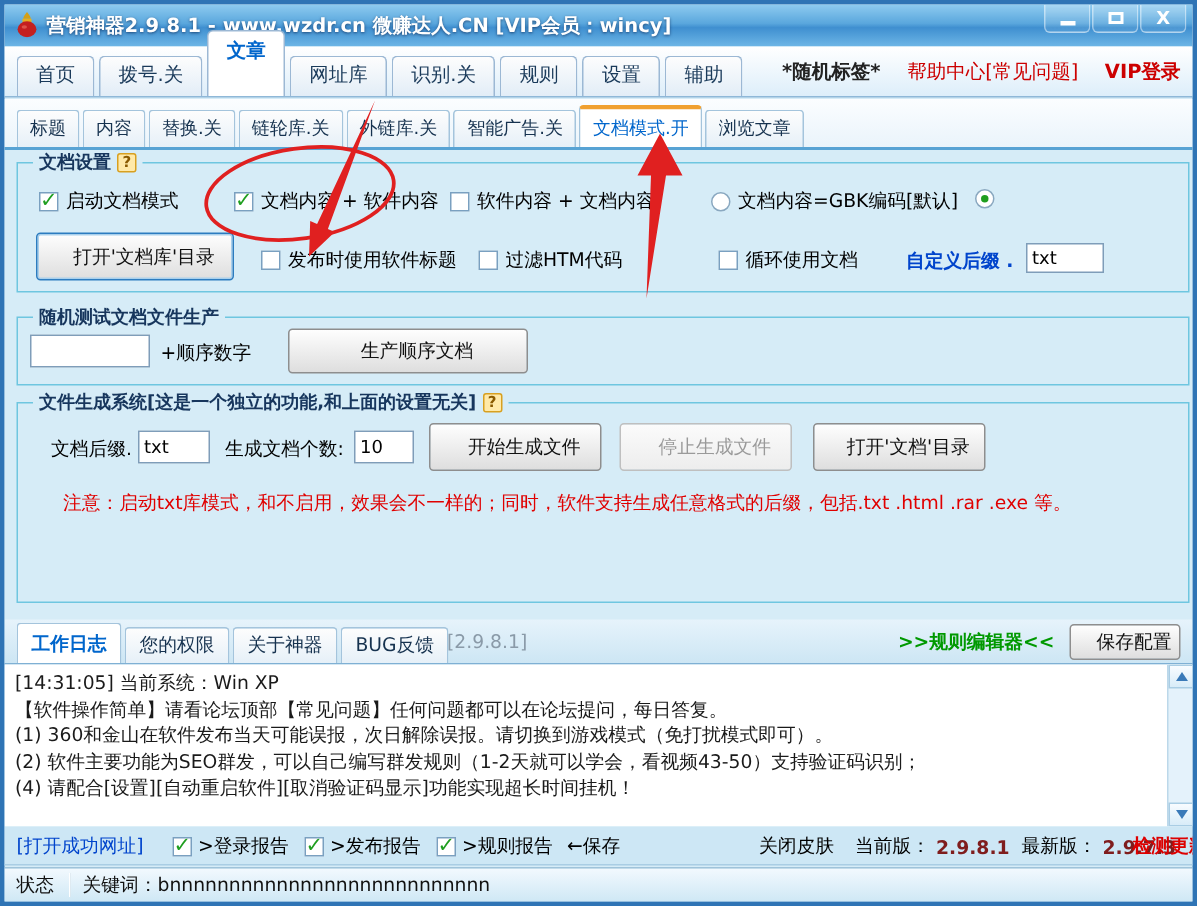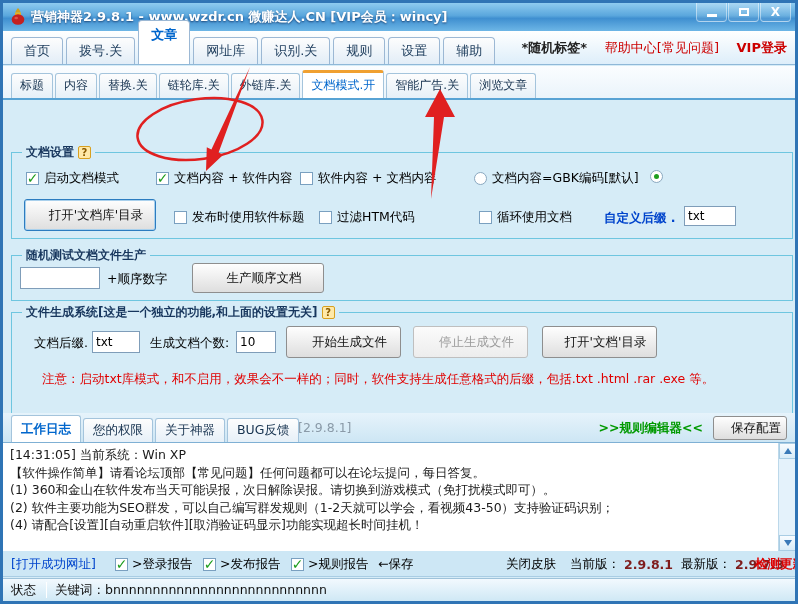--- a/index.html
+++ b/index.html
@@ -54,21 +54,21 @@
   }
   .subtab {
     height:25px; line-height:23px; padding:0 8px; margin-right:2px;
     border:1px solid #a4c4dc; border-bottom:none; border-radius:3px 3px 0 0;
     background:linear-gradient(180deg,#fdfdfd,#e6f0f8);
     font-size:12px; color:#16324f; white-space:nowrap; cursor:default;
   }
   .subtab.selected { background:#fff; color:#0066cc; border-top:3px solid #f0a030; height:28px; line-height:24px; }
   
   .content { position:absolute; top:97px; left:0; right:0; height:313px; background:#d6ecf7; }
-  .groupbox { position:absolute; border:1px solid #6ec6e0;margin-top:44px; }
+  .groupbox { position:absolute; border:1px solid #6ec6e0; }
   .grouplabel {
     position:absolute; top:-9px; left:10px; background:#d6ecf7; padding:0 4px;
     font-size:12px; font-weight:bold; color:#17365d; white-space:nowrap; display:flex; align-items:center; gap:4px;
   }
   .help-q {
     display:inline-flex; width:13px; height:13px; align-items:center; justify-content:center;
     background:#ffe9a8; border:1px solid #d8a020; border-radius:2px; color:#8a5a00; font-size:10px; font-weight:bold;
   }
   .cbrow { position:absolute; display:flex; align-items:center; gap:5px; font-size:12.5px; color:#000; white-space:nowrap; }
   .cb {
@@ -177,22 +177,22 @@
     <span class="menubar-right help-center">帮助中心[常见问题]</span>
     <span class="menubar-right vip-login">VIP登录</span>
   </div>
 
   <div class="subtabs">
     <div class="subtab">标题</div>
     <div class="subtab">内容</div>
     <div class="subtab">替换.关</div>
     <div class="subtab">链轮库.关</div>
     <div class="subtab">外链库.关</div>
+    <div class="subtab">智能广告.关</div>
     <div class="subtab selected">文档模式.开</div>
-    <div class="subtab">智能广告.关</div>
     <div class="subtab">浏览文章</div>
   </div>
 
   <div class="content">
 
     <div class="groupbox" style="left:8px; top:8px; width:782px; height:87px;">
       <span class="grouplabel">
         <span>文档设置</span>
         <span class="help-q">?</span>
       </span>
@@ -231,21 +231,21 @@
       <span class="bluelabel" style="left:592px; top:57px;">自定义后缀 .</span>
       <input class="txtinput" style="left: 672px; top: 53px; width: 52px; height: 20px;" value="txt">
     </div>
 
     <div class="groupbox" style="left:8px; top:111px; width:782px; height:46px;">
       <span class="grouplabel">
         <span>随机测试文档文件生产</span>
       </span>
       <input class="txtinput" style="left: 8px; top: 11px; width: 80px; height: 22px;" value="">
       <span class="plainlabel" style="left:95px; top:15px;">+顺序数字</span>
-      <div class="btn" style="left:180px; top:7px; width:132px; height:30px;">生产顺序文档</div>
+      <div class="btn" style="left:180px; top:7px; width:160px; height:30px;">生产顺序文档</div>
     </div>
 
     <div class="groupbox" style="left:8px; top:168px; width:782px; height:134px;">
       <span class="grouplabel">
         <span>文件生成系统[这是一个独立的功能,和上面的设置无关]</span>
         <span class="help-q">?</span>
       </span>
       <span class="plainlabel" style="left:22px; top:22px;">文档后缀.</span>
       <input class="txtinput" style="left: 80px; top: 18px; width: 48px; height: 22px;" value="txt">
       <span class="plainlabel" style="left:138px; top:22px;">生成文档个数:</span>

